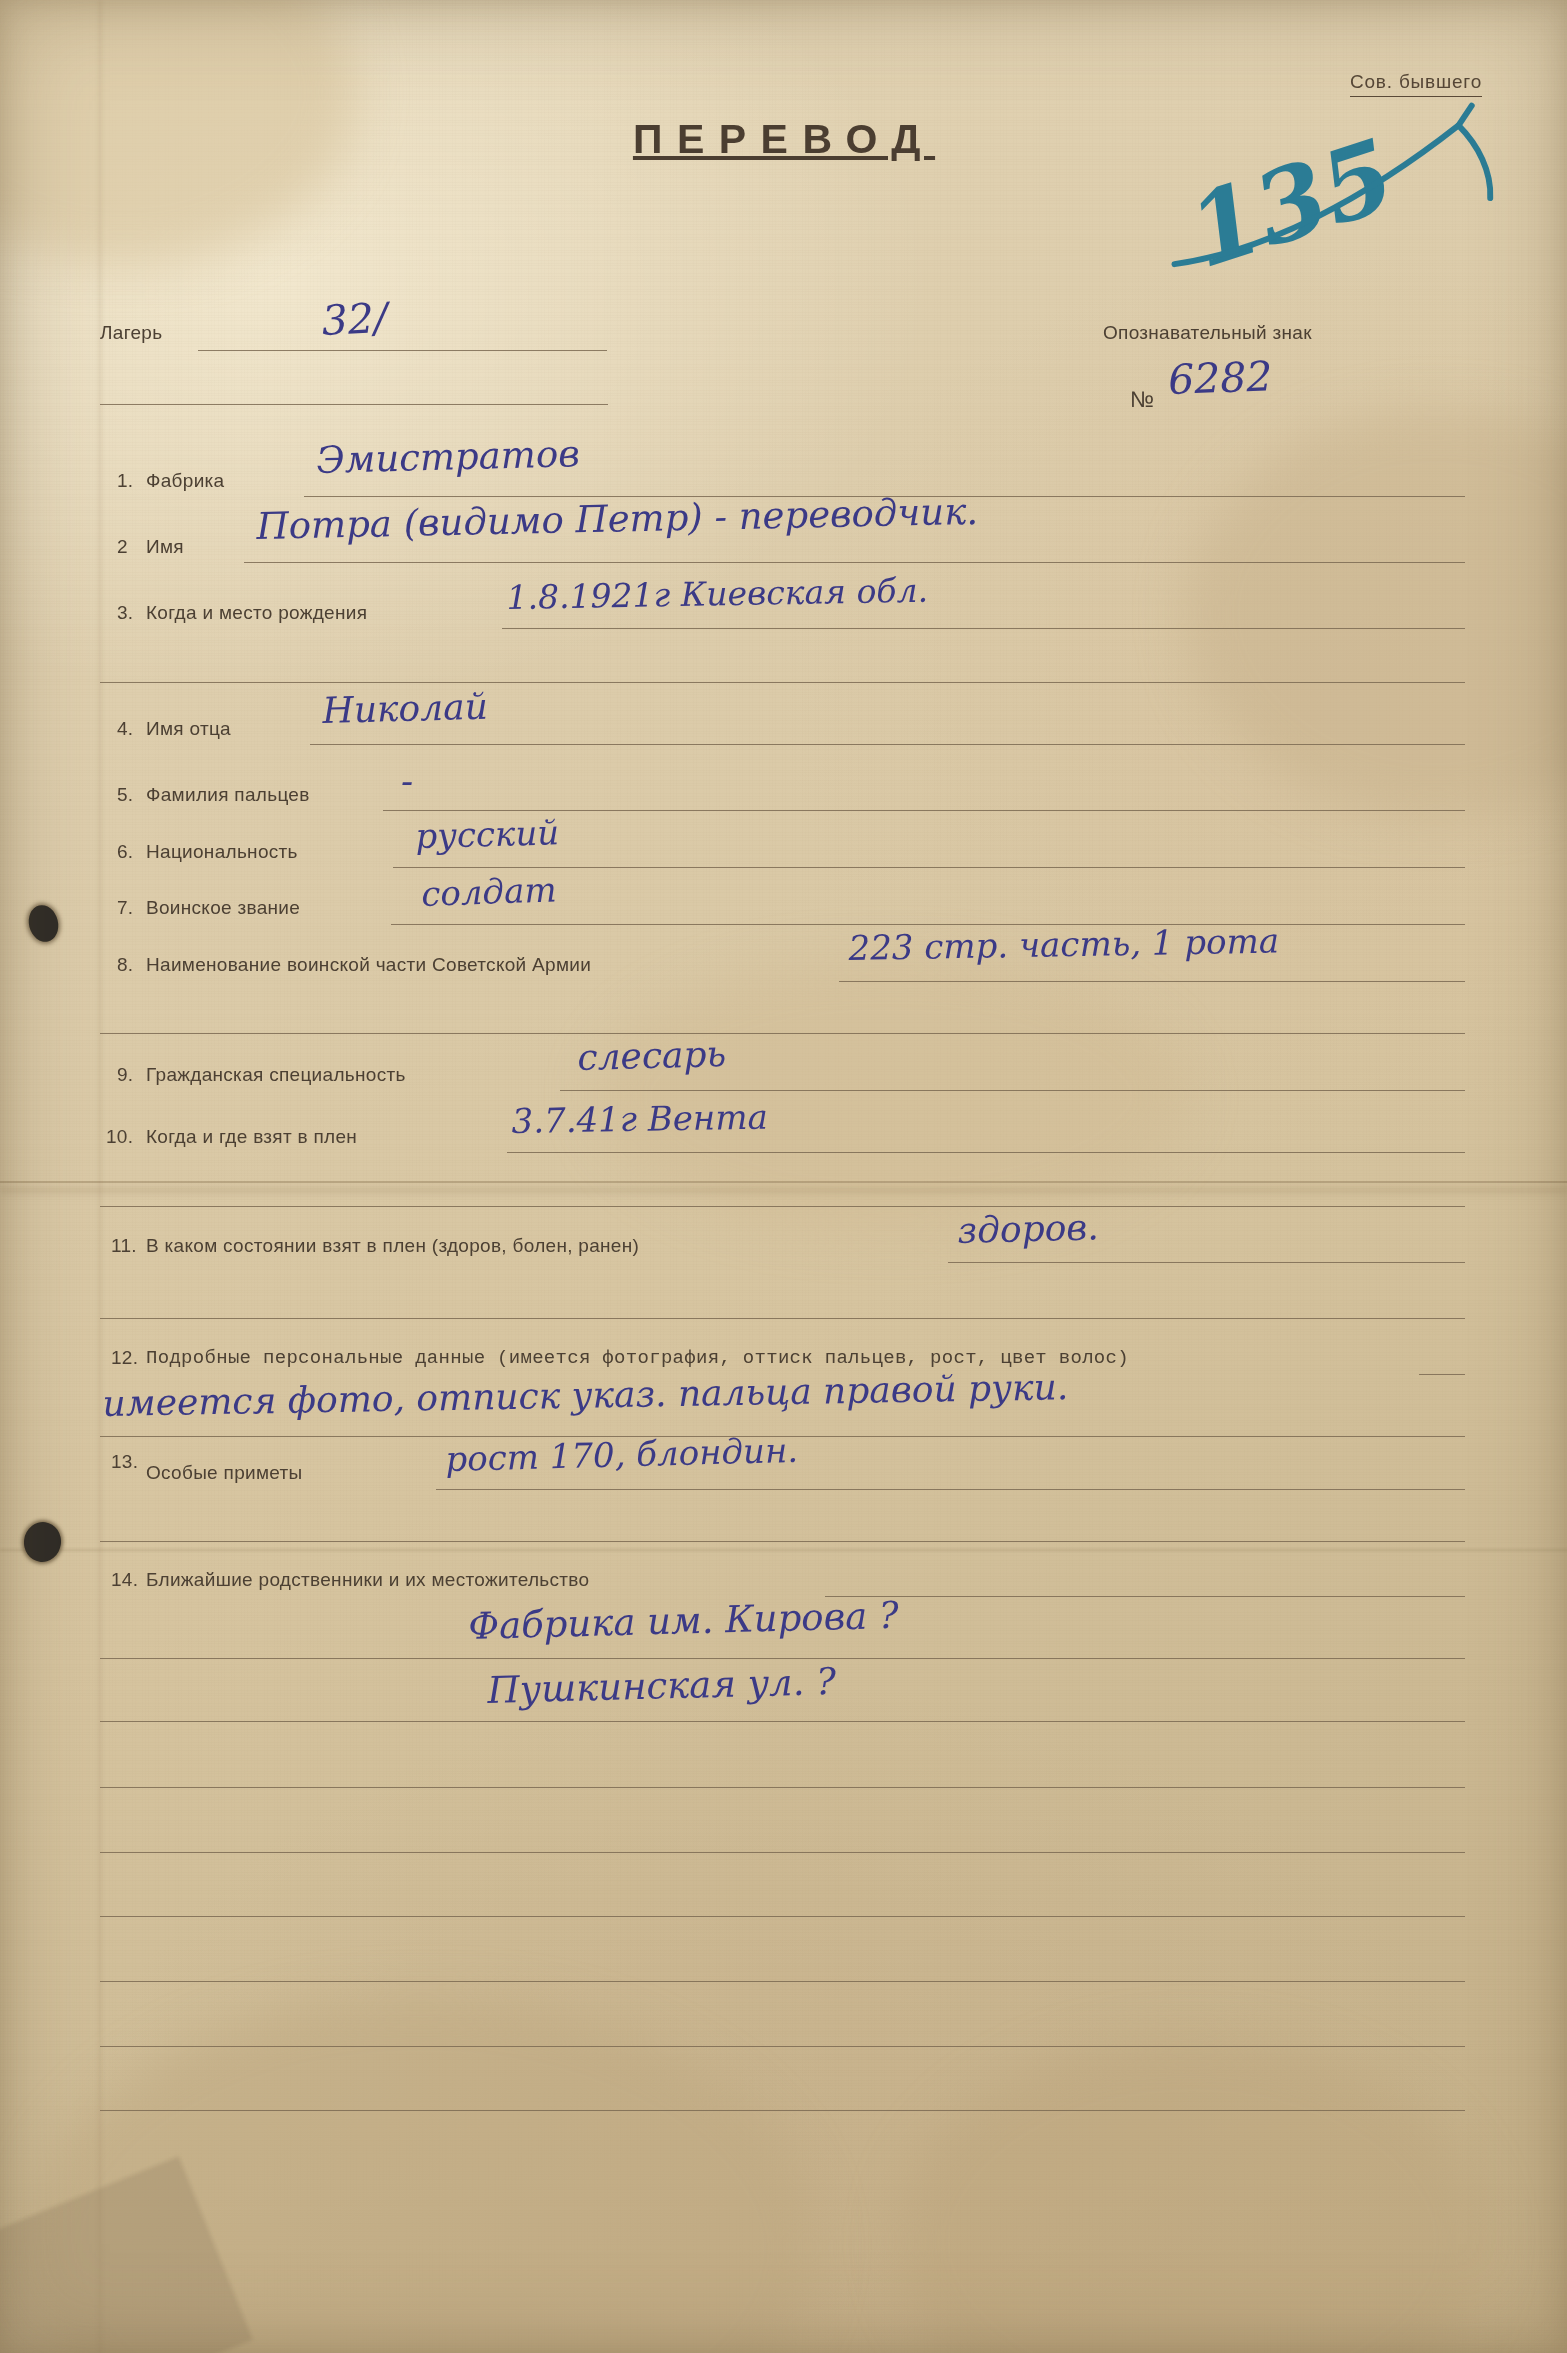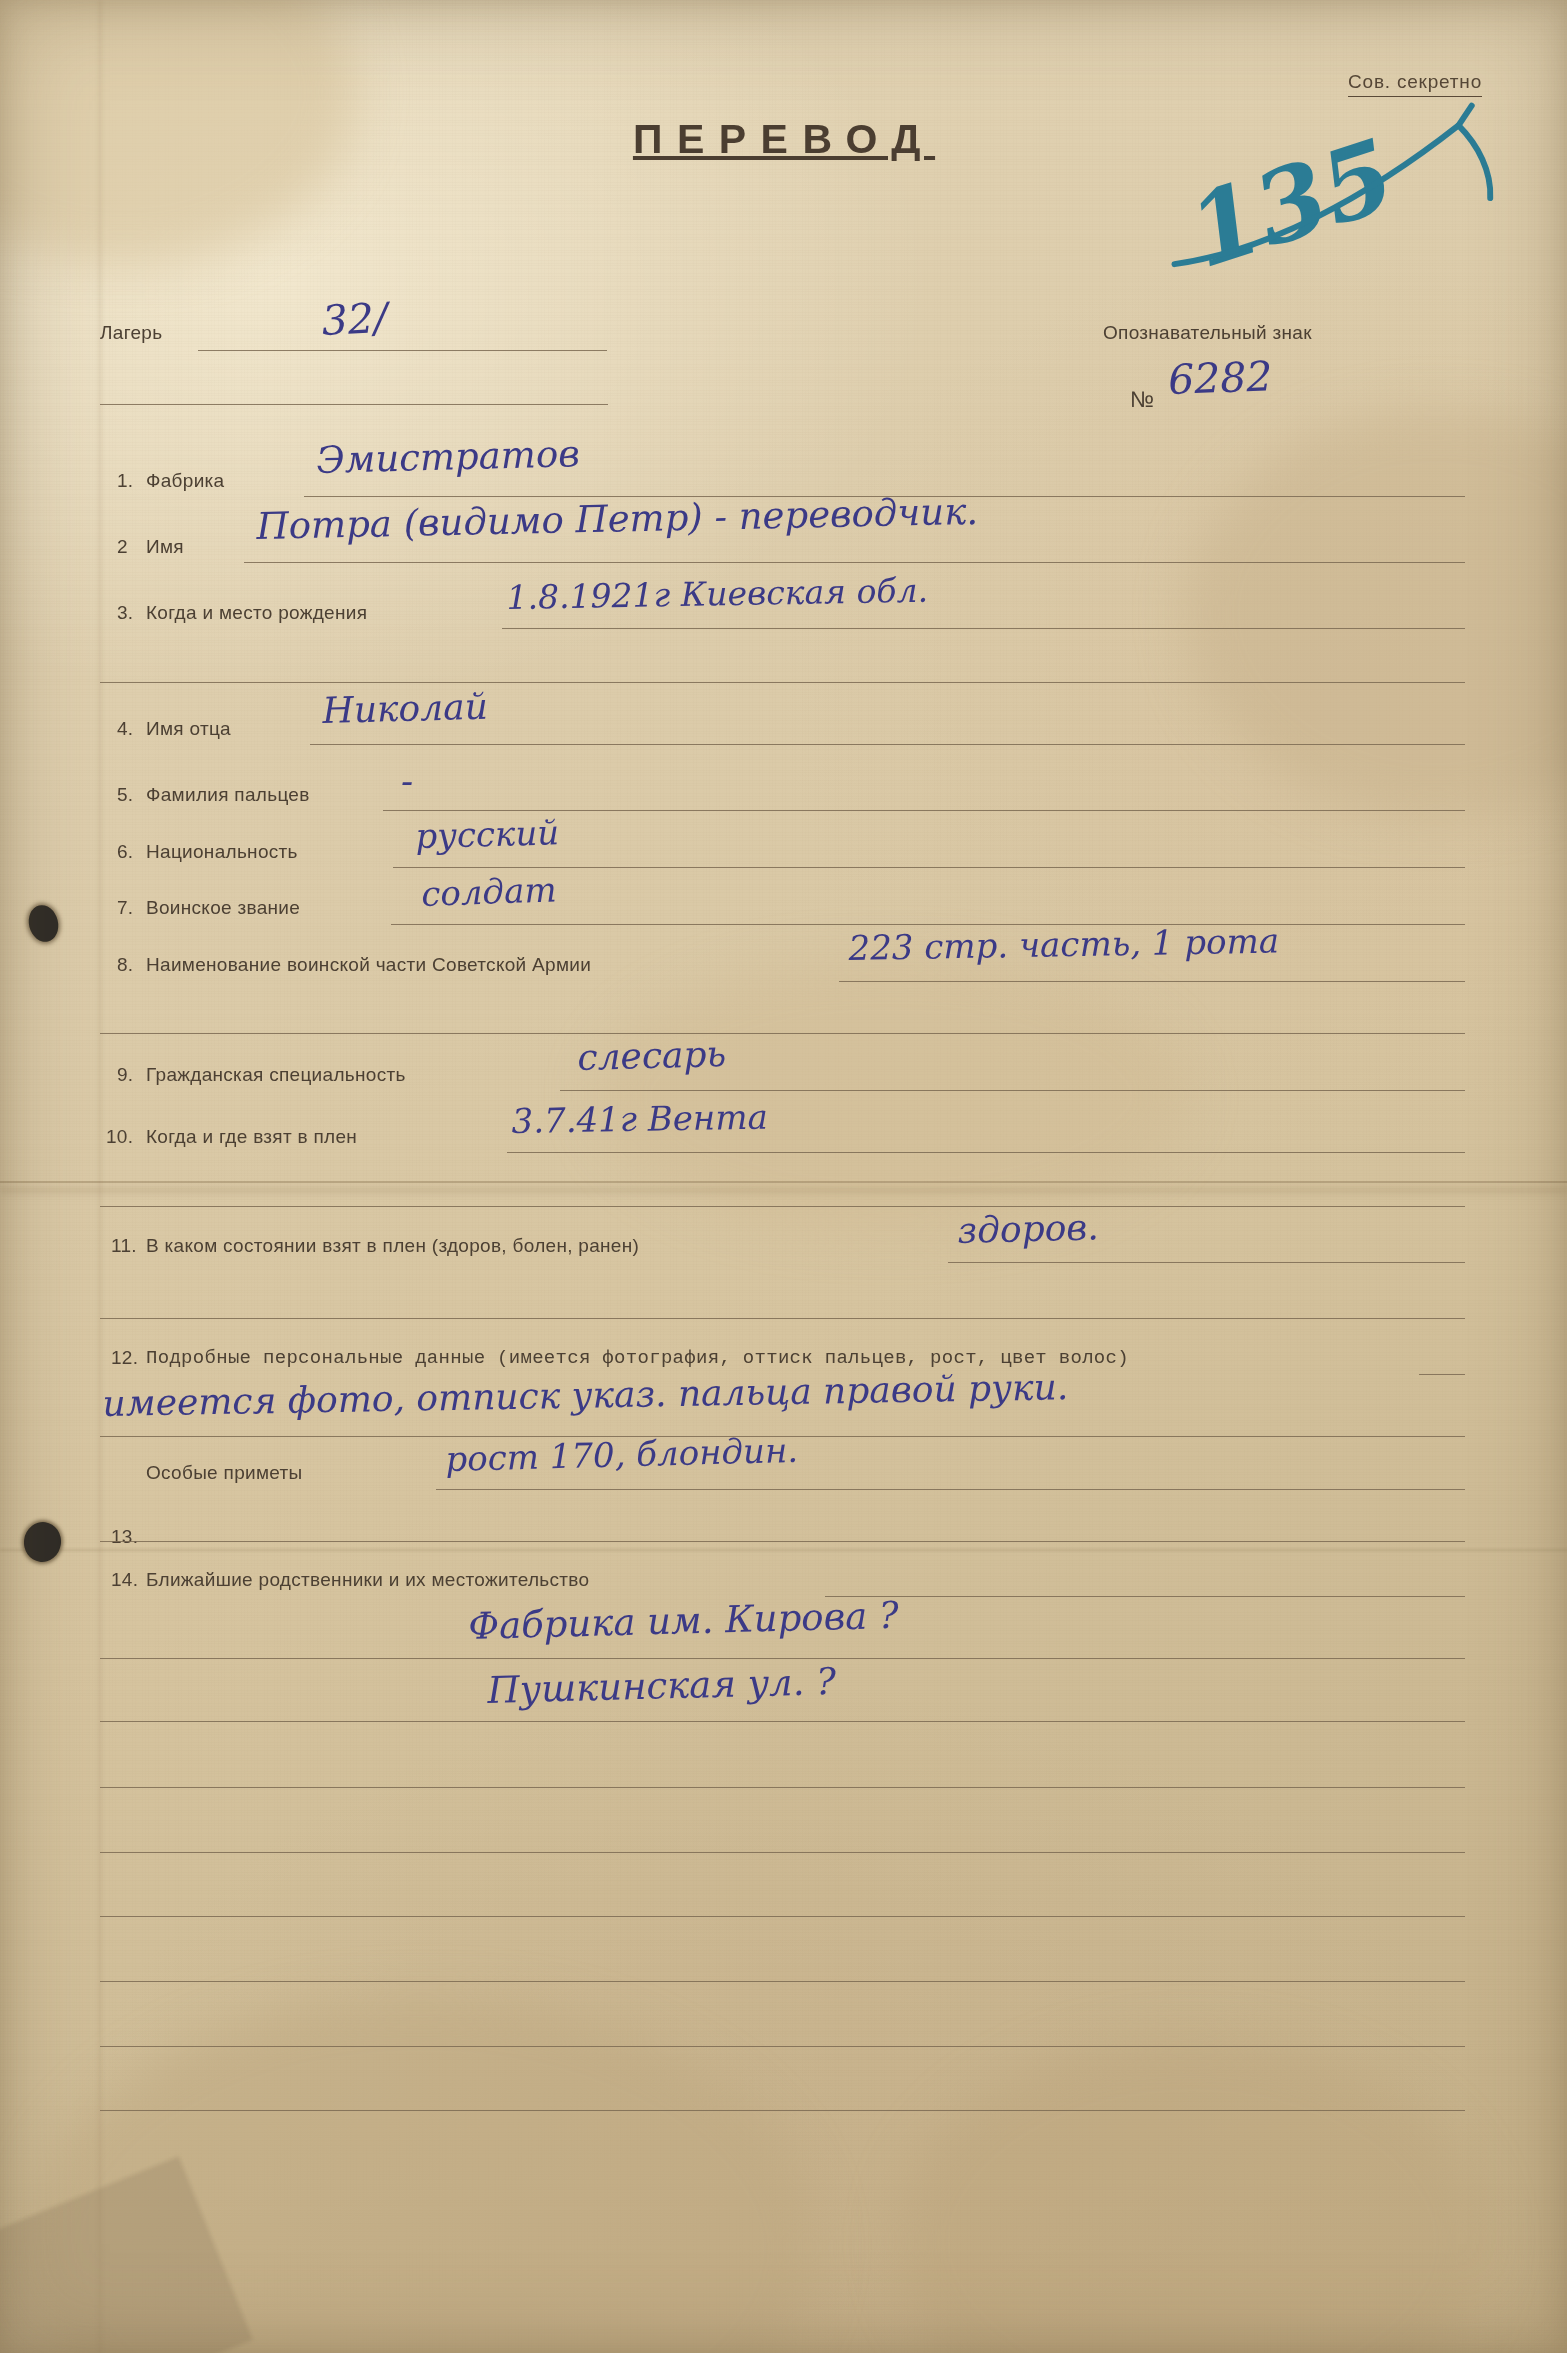--- a/index.html
+++ b/index.html
@@ -156,21 +156,21 @@
   <div class="crease soft" style="left:0; top:1549px; width:1568px; height:2px; filter:blur(1.3px);"></div>
   <div class="crease soft" style="left:99px; top:0; width:2px; height:2354px; filter:blur(2px);"></div>
 
   <div class="tear" style="left:-26px; bottom:-40px; width:251px; height:198px; transform:rotate(-22deg); background:rgba(150,130,96,0.35); filter:blur(2px);"></div>
 
   <div class="hole" style="left:29px; top:905px; width:29px; height:37px; transform:rotate(-14deg);"></div>
   <div class="hole" style="left:24px; top:1522px; width:37px; height:40px; transform:rotate(8deg);"></div>
 
   <div class="doc">
 
-    <div class="secret">Сов. секретно</div>
+    <div class="secret">Сов. бывшего</div>
 
     <div class="stampnum" style="left:1188px; top:145px; font-size:99px; transform:rotate(-18deg);">135</div>
 
     <svg style="position:absolute; left:1148px; top:66px; width:370px; height:218px; pointer-events:none;" viewBox="0 0 560 330" width="370" height="218">
       <path d="M40,300 C180,280 330,200 470,90 L490,60" stroke="#2b7c95" stroke-width="9" fill="none" stroke-linecap="round"></path>
       <path d="M470,90 C500,120 520,160 518,200" stroke="#2b7c95" stroke-width="9" fill="none" stroke-linecap="round"></path>
     </svg>
 
     <div class="title">ПЕРЕВОД</div>
 
@@ -246,21 +246,21 @@
     <div class="hw" style="left:958px; top:1210px; font-size:36px; transform:rotate(-1.5deg);">здоров.</div>
 
     <div class="rule" style="left:100px; top:1318px; width:1365px;"></div>
 
     <div class="lbl" style="left:111px; top:1347px;">12.</div>
     <div class="lbl" style="left:146px; top:1347px;font-family:Liberation Mono, monospace;">Подробные персональные данные (имеется фотография, оттиск пальцев, рост, цвет волос)</div>
     <div class="rule" style="left:1419px; top:1374px; width:46px;"></div>
     <div class="rule" style="left:100px; top:1436px; width:1365px;"></div>
     <div class="hw" style="left:103px; top:1383px; font-size:36px; transform:rotate(-1deg);">имеется фото, отписк указ. пальца правой руки.</div>
 
-    <div class="lbl" style="left:111px; top:1526px;">13.</div>
+    <div class="lbl" style="left:111px; top:1451px;">13.</div>
     <div class="lbl" style="left:146px; top:1462px;">Особые приметы</div>
     <div class="rule" style="left:436px; top:1489px; width:1029px;"></div>
     <div class="hw" style="left:446px; top:1439px; font-size:34px; transform:rotate(-1.5deg);">рост 170, блондин.</div>
 
     <div class="rule" style="left:100px; top:1541px; width:1365px;"></div>
 
     <div class="lbl" style="left:111px; top:1569px;">14.</div>
     <div class="lbl" style="left:146px; top:1569px;">Ближайшие родственники и их местожительство</div>
     <div class="rule" style="left:825px; top:1596px; width:640px;"></div>
 

